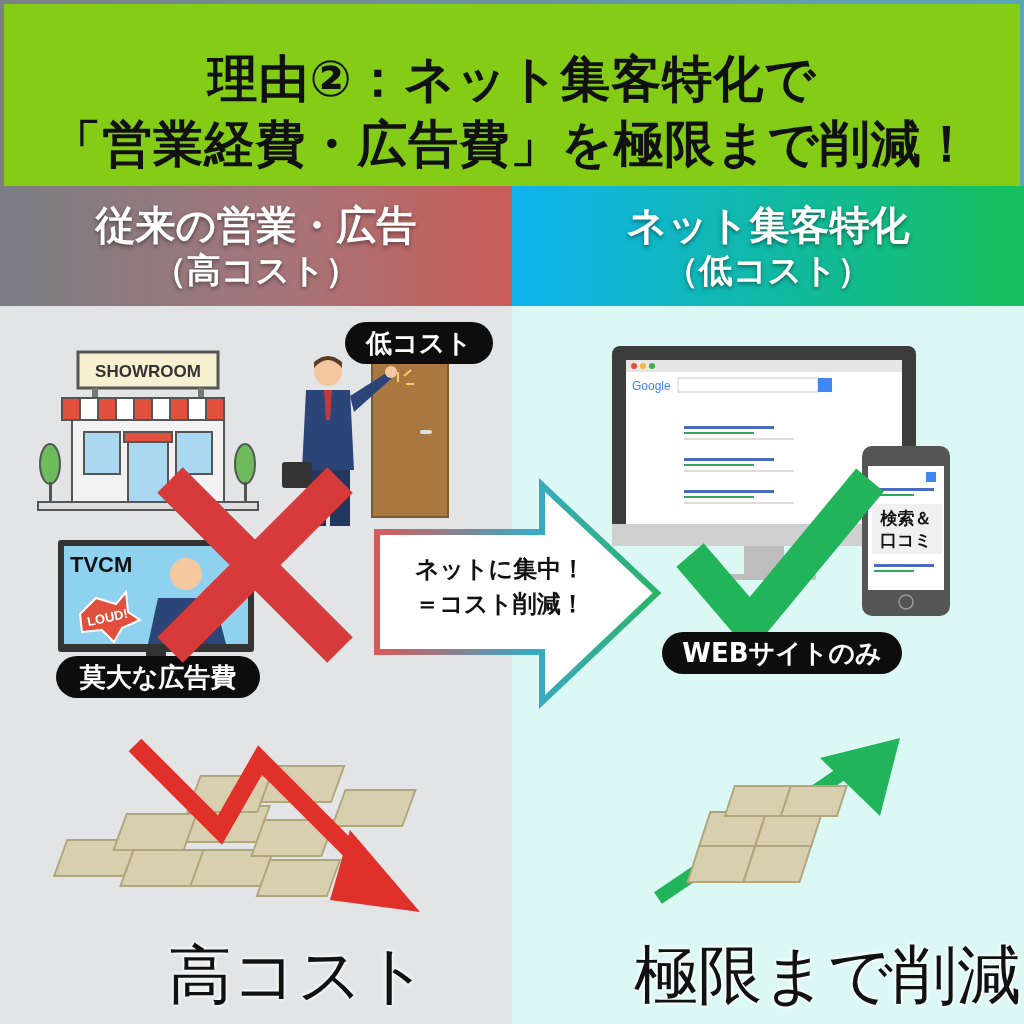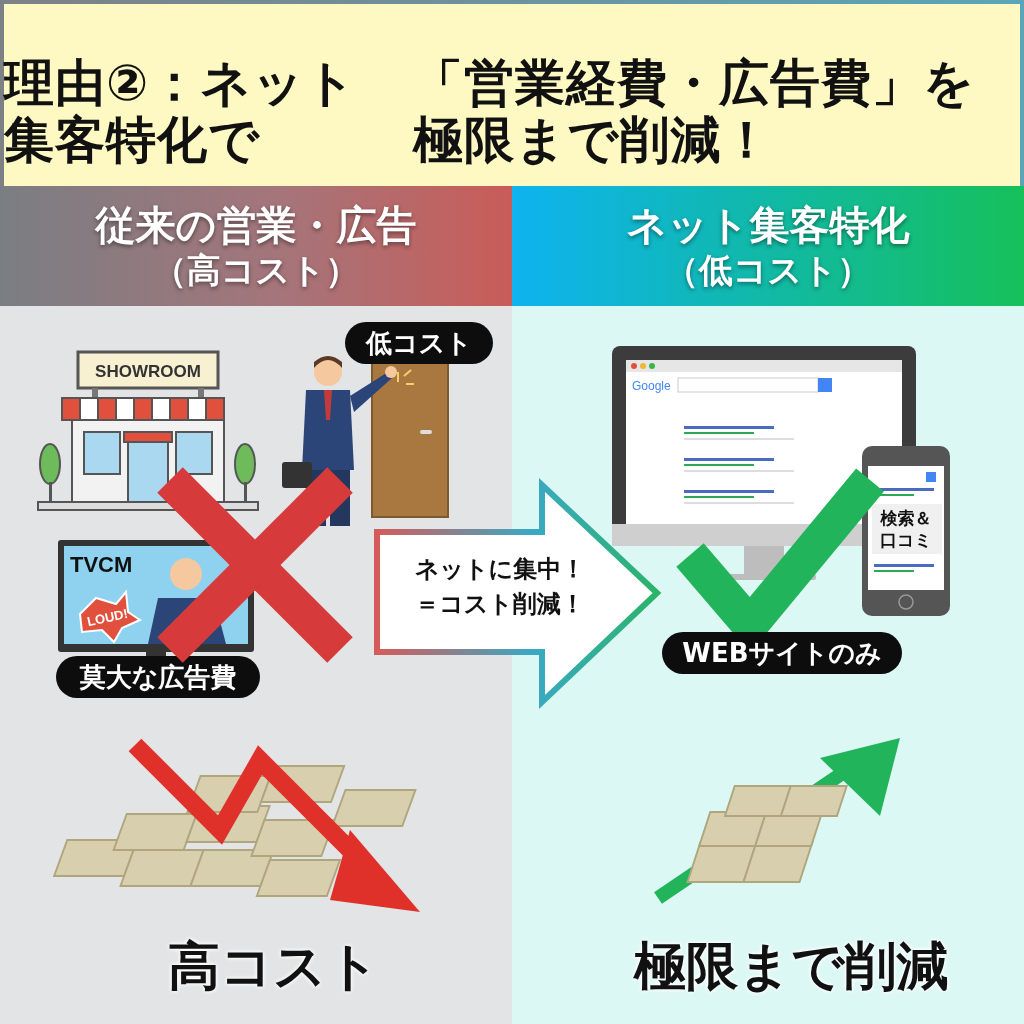--- a/index.html
+++ b/index.html
@@ -1,29 +1,29 @@
 <!DOCTYPE html>
 <html><head>
 <meta charset="utf-8">
 <style>
 *{box-sizing:border-box;margin:0;padding:0}
 html,body{width:1024px;height:1024px;overflow:hidden;font-family:"DejaVu Sans","Liberation Sans",sans-serif}
 body{position:relative;background:linear-gradient(90deg,#7d8185 0%,#5aa6b8 100%)}
-.header{position:absolute;left:4px;top:4px;width:1016px;height:216px;background:#fef9c3;display:flex;flex-direction:row;align-items:center;justify-content:center;gap:8px}
+.header{position:absolute;left:4px;top:4px;width:1016px;height:216px;background:#84cc16;display:flex;flex-direction:column;align-items:center;justify-content:center;gap:8px}
 .header div{font-weight:900;font-size:50px;color:#111;letter-spacing:1px;line-height:1.15}
 .band{position:absolute;top:186px;height:120px;display:flex;flex-direction:column;align-items:center;justify-content:center;color:#fff;font-weight:700;text-shadow:0 2px 4px rgba(0,0,0,.45)}
 .band .t1{font-size:40px;line-height:1.2}
 .band .t2{font-size:34px;line-height:1.25}
 .band-left{left:0;width:512px;background:linear-gradient(90deg,#7a7e83 0%,#a5757a 55%,#c95c58 100%)}
 .band-right{left:512px;width:512px;background:linear-gradient(90deg,#0eb3f0 0%,#11b9a6 50%,#16c05a 100%)}
 .panel{position:absolute;top:306px;height:718px}
 .panel-left{left:0;width:512px;background:#e3e4e5}
 .panel-right{left:512px;width:512px;background:#dcf8f5}
 .pill{position:absolute;background:#0d0d0d;color:#fff;font-weight:700;border-radius:22px;display:flex;align-items:center;justify-content:center;white-space:nowrap}
-.big-label{position:absolute;font-weight:700;font-size:52px;color:#111;text-shadow:0 0 4px #fff,0 0 4px #fff}
+.big-label{position:absolute;font-weight:400;font-size:64px;color:#111;text-shadow:0 0 4px #fff,0 0 4px #fff}
 svg{position:absolute;overflow:visible}
 .arrow-text{position:absolute;left:380px;top:552px;width:240px;text-align:center;font-weight:900;font-size:24px;color:#111;line-height:1.45}
 </style>
 </head>
 <body>
 
 <div class="header">
   <div>理由②：ネット集客特化で</div>
   <div>「営業経費・広告費」を極限まで削減！</div>
 </div>

